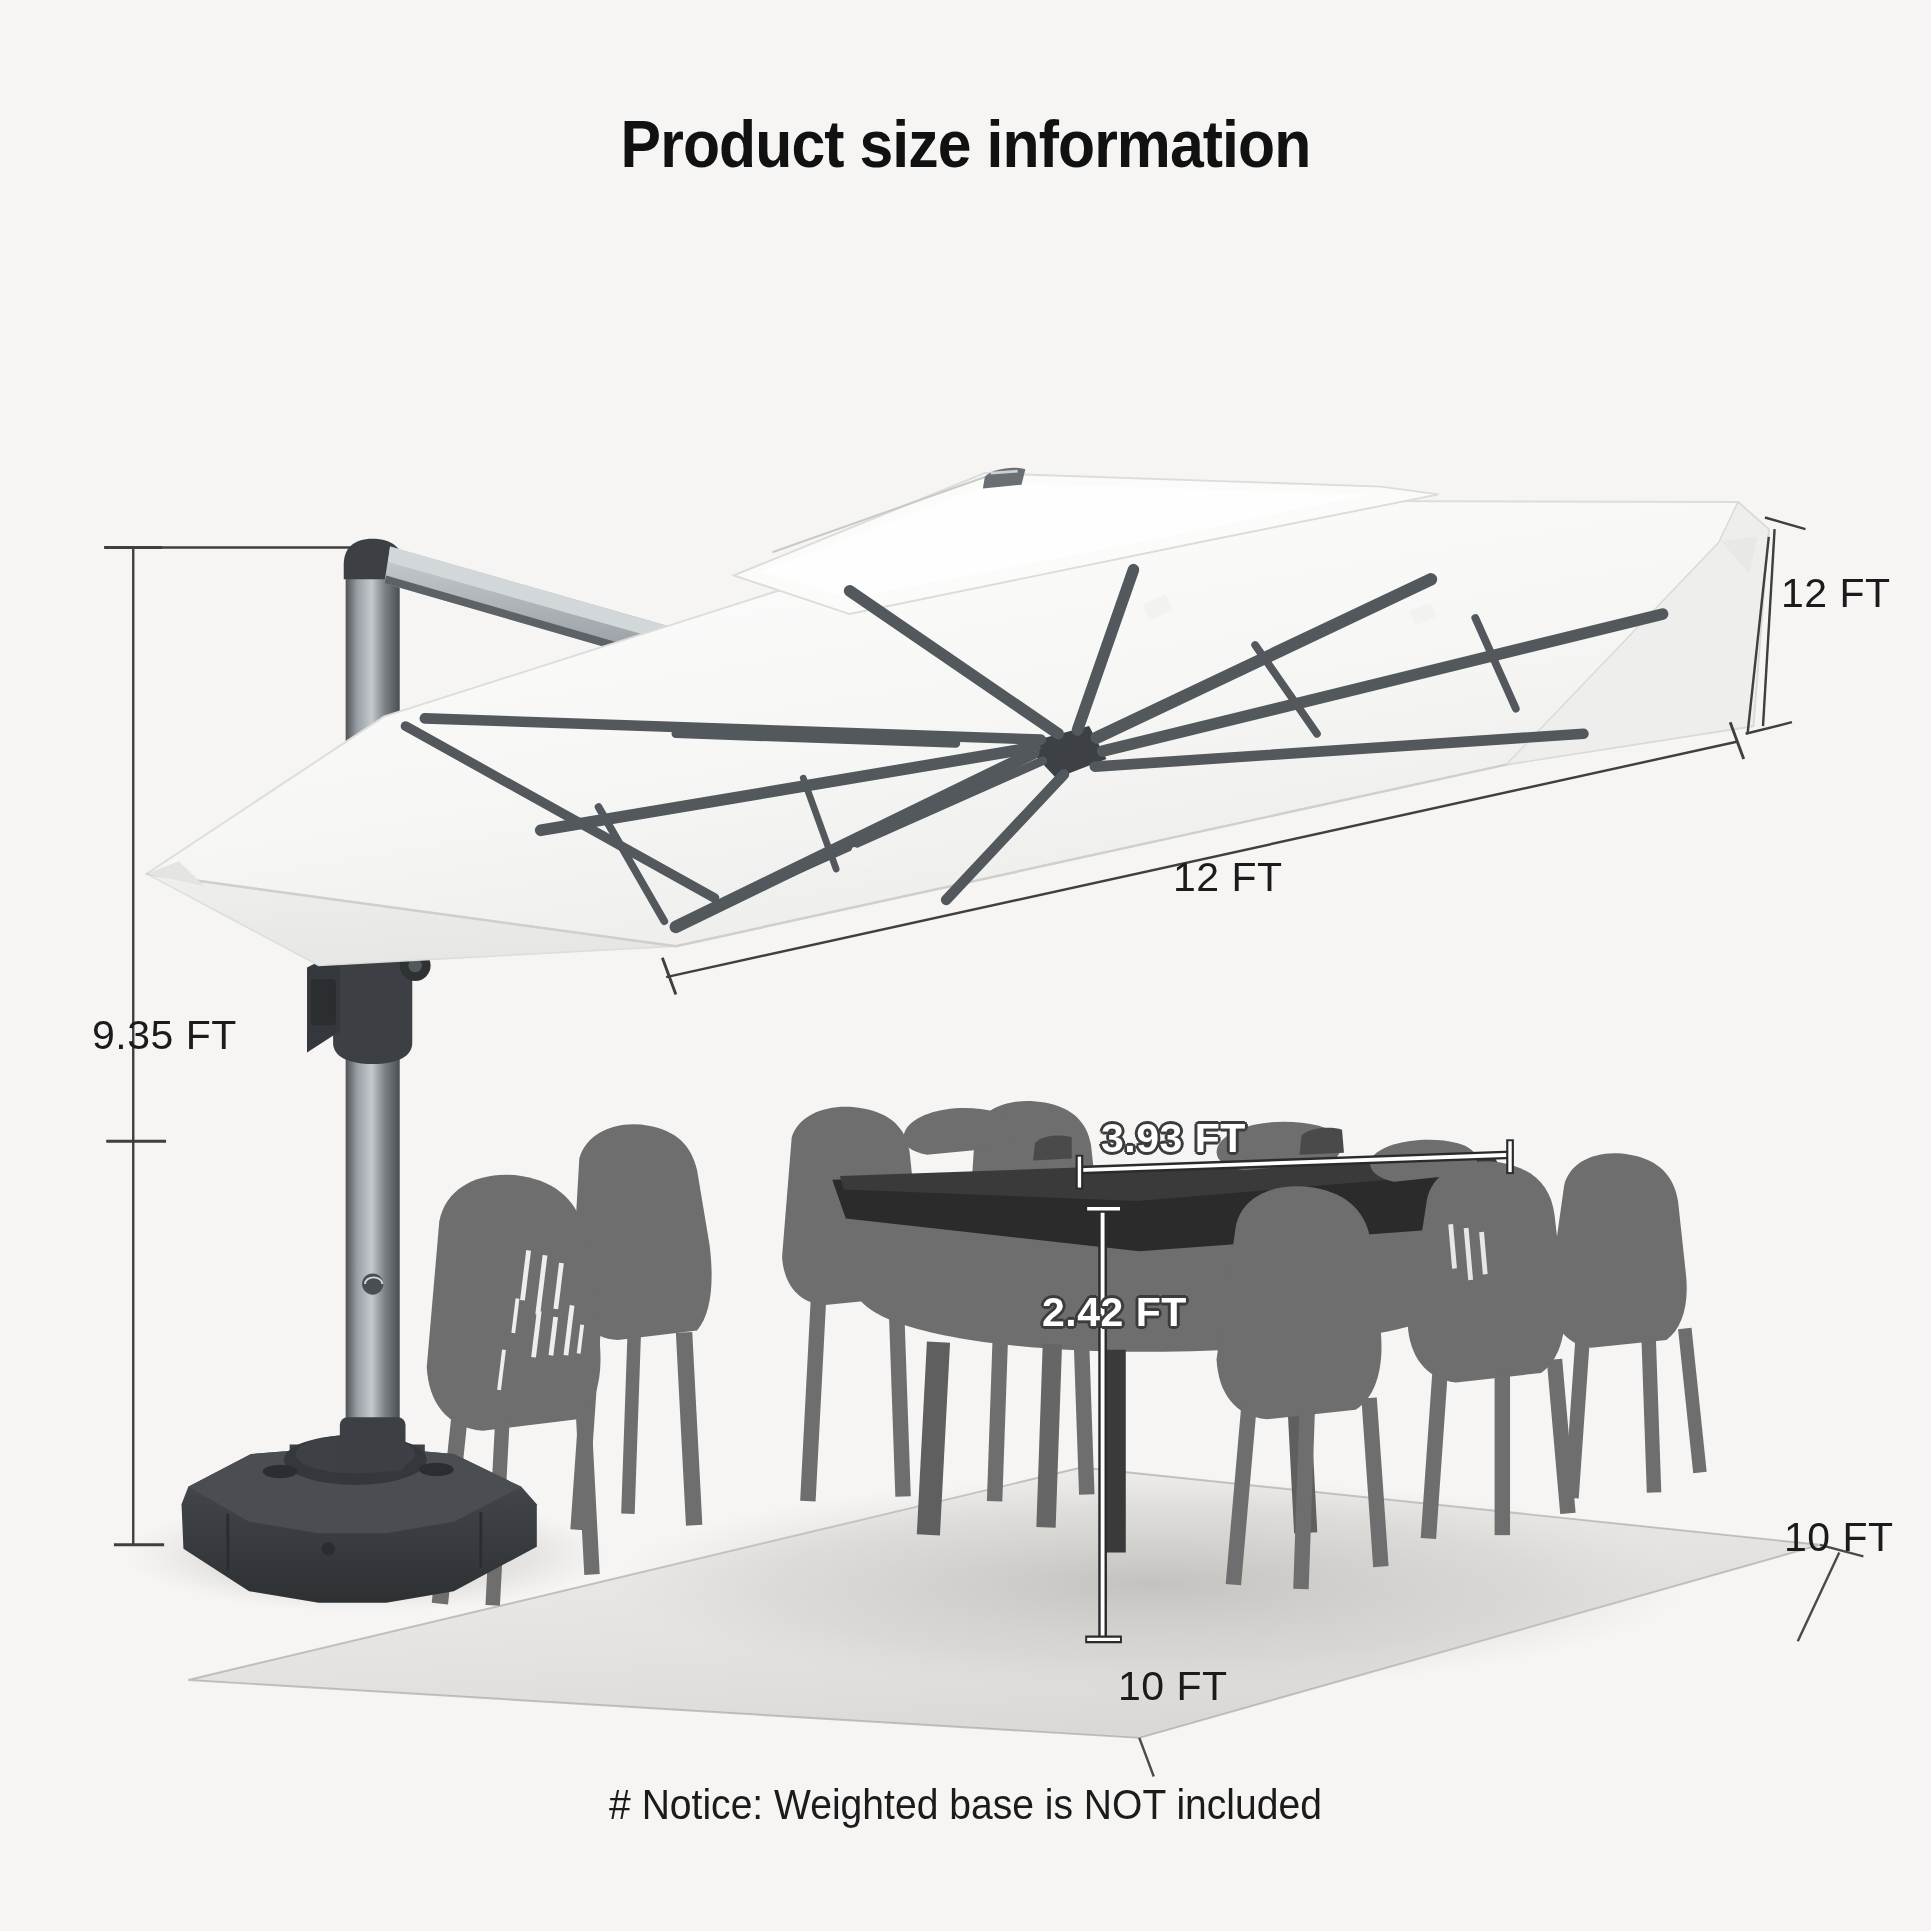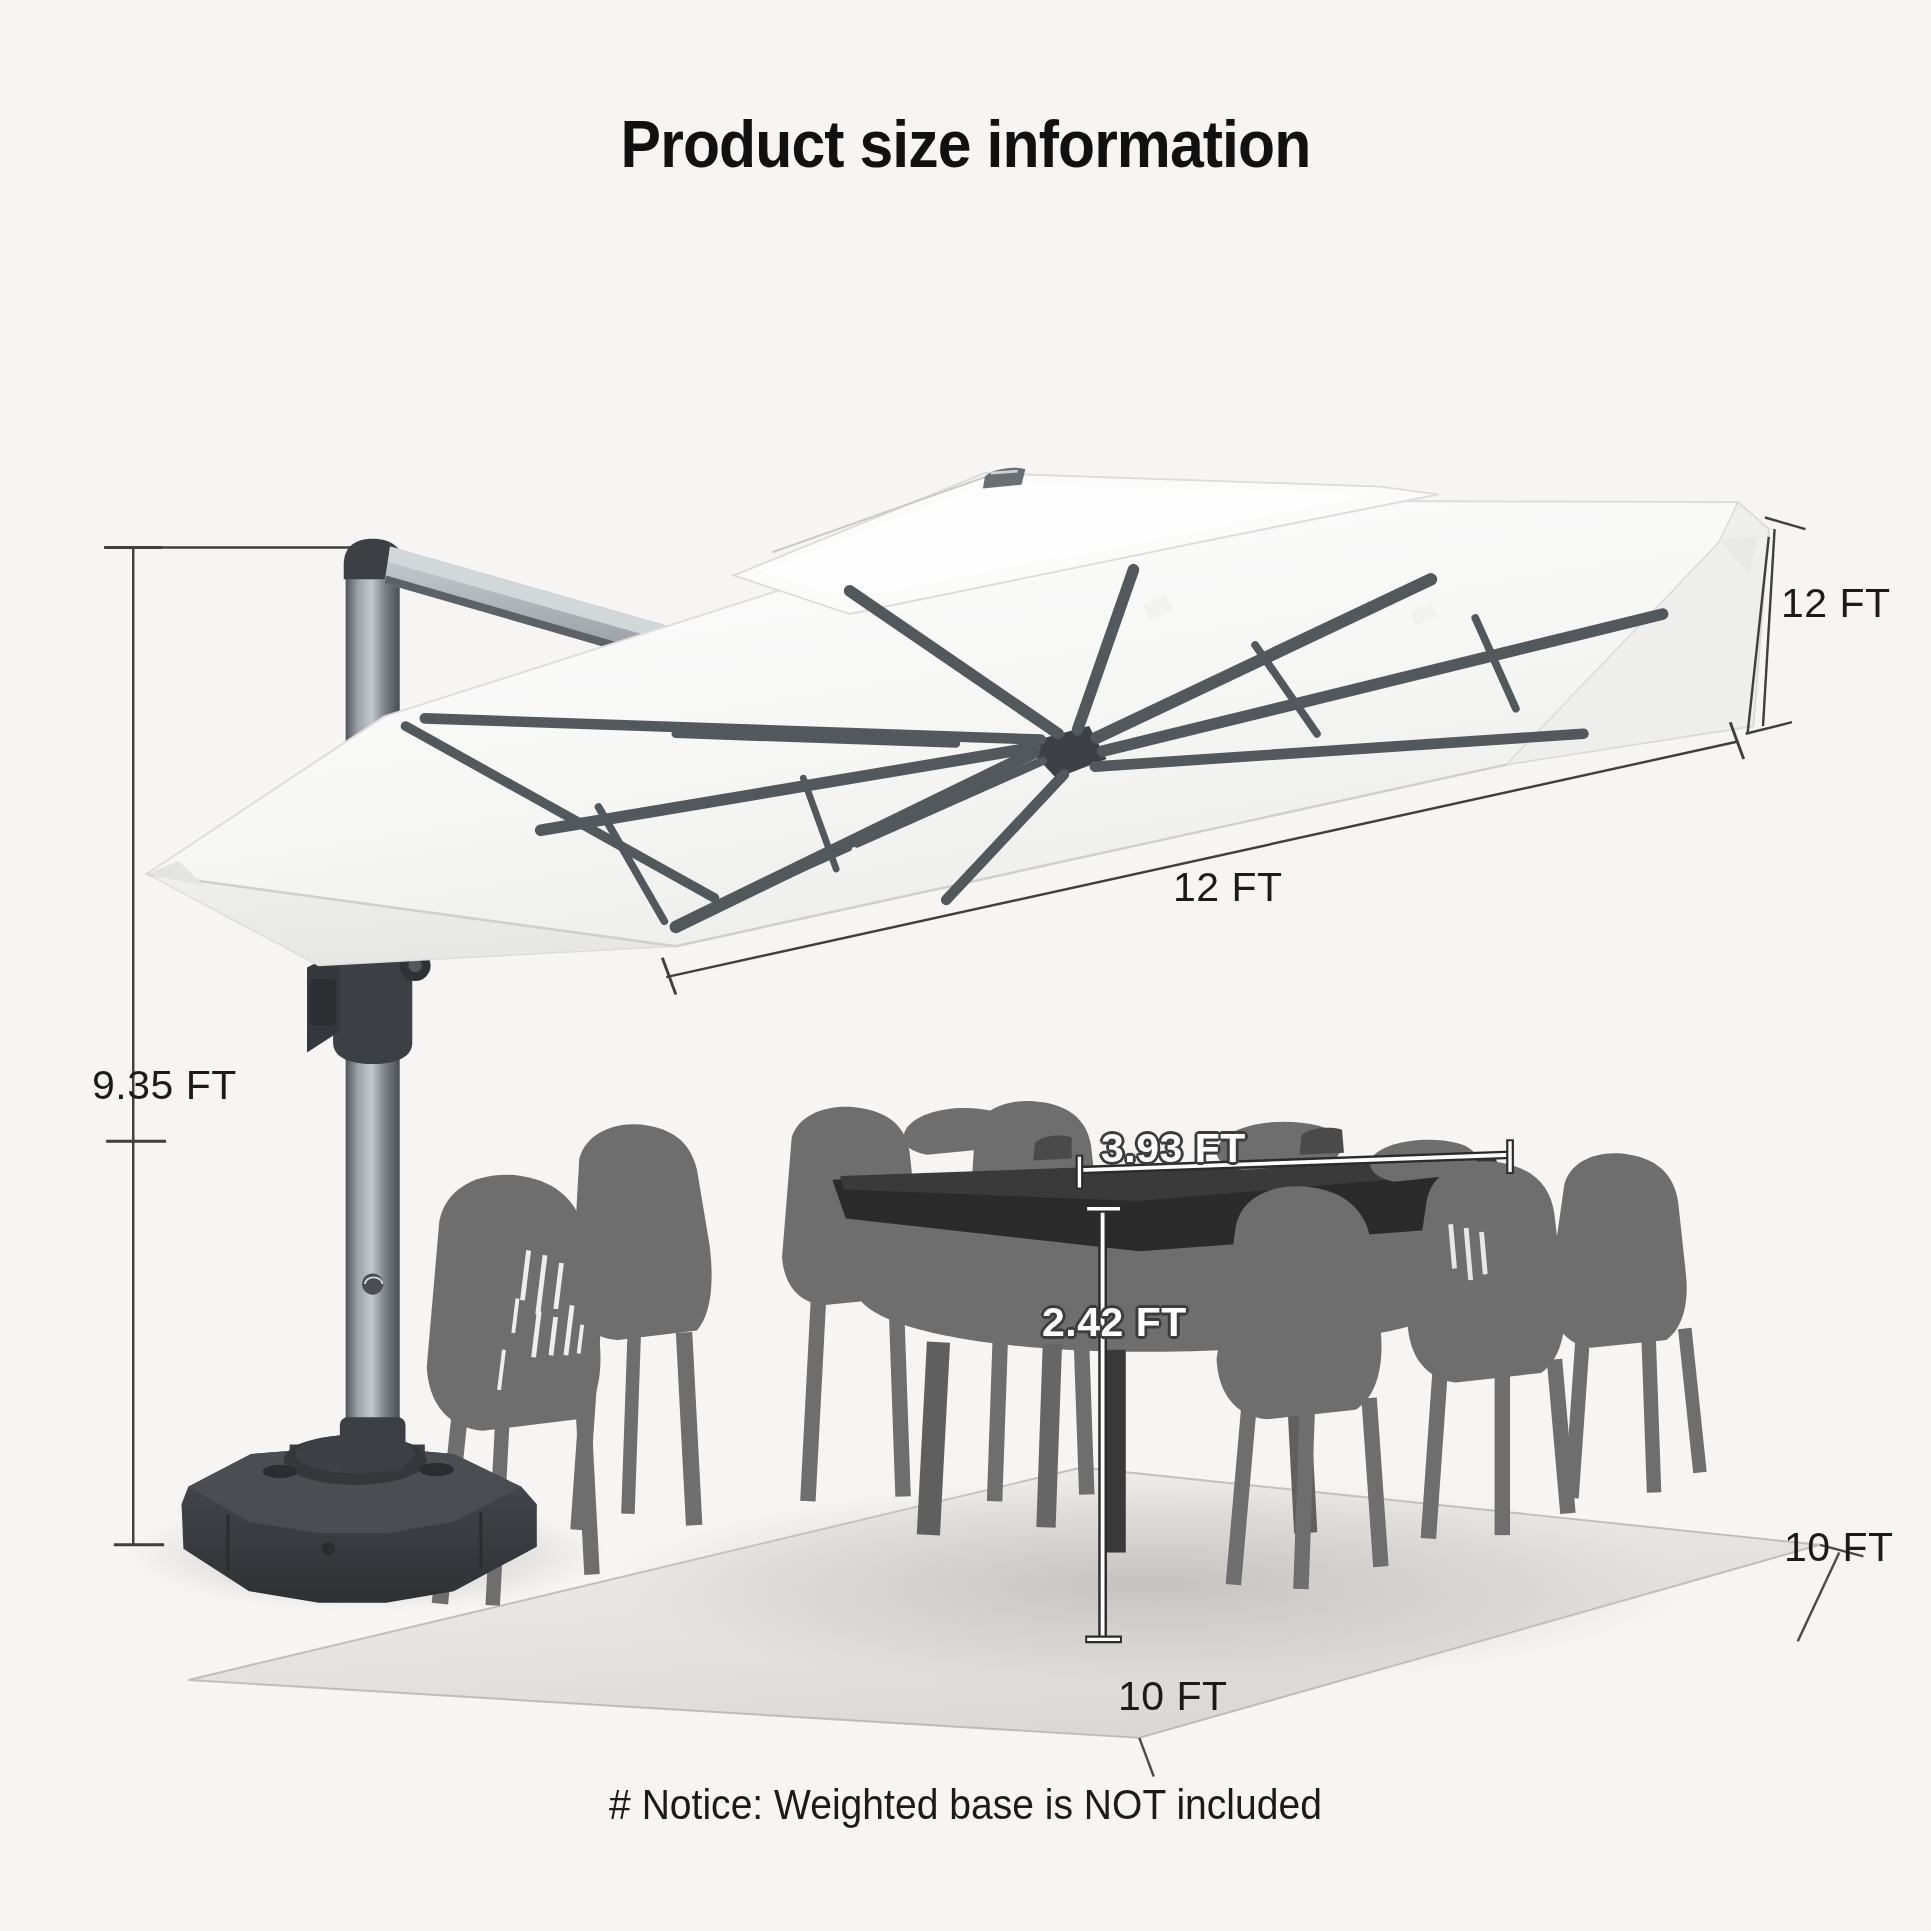--- a/index.html
+++ b/index.html
@@ -38,35 +38,34 @@
   .scene svg{position:absolute;left:0;top:0;}
 
   
   .dim{
     position:absolute;
     font-size:41px;
     color:#1b1b1b;
     white-space:nowrap;
     font-family:"Liberation Sans", sans-serif;
     letter-spacing:0.5px;
-    margin-top:10px;
   }
   .dim.onfurniture{
     color:#ffffff;
     font-weight:bold;
     text-shadow:
       -1.9px -1.9px 0 #3c3c3c, 1.9px -1.9px 0 #3c3c3c,
       -1.9px  1.9px 0 #3c3c3c, 1.9px  1.9px 0 #3c3c3c,
        0px  2.9px 0 #3c3c3c, 0px -2.9px 0 #3c3c3c,
        2.9px  0px 0 #3c3c3c,-2.9px  0px 0 #3c3c3c;
   }
 
   #dim-canopy-depth{left:1781px;top:570px;}
   #dim-canopy-width{left:1173px;top:854px;}
-  #dim-pole-height{left:92px;top:1052px;}
+  #dim-pole-height{left:92px;top:1012px;}
   #dim-table-width{left:1101px;top:1115px;}
   #dim-table-height{left:1042px;top:1289px;}
   #dim-ground-depth{left:1784px;top:1514px;}
   #dim-ground-width{left:1118px;top:1663px;}
 
   
   .notice{
     position:absolute;left:0;right:0;top:1781px;
     text-align:center;
     font-size:42px;

